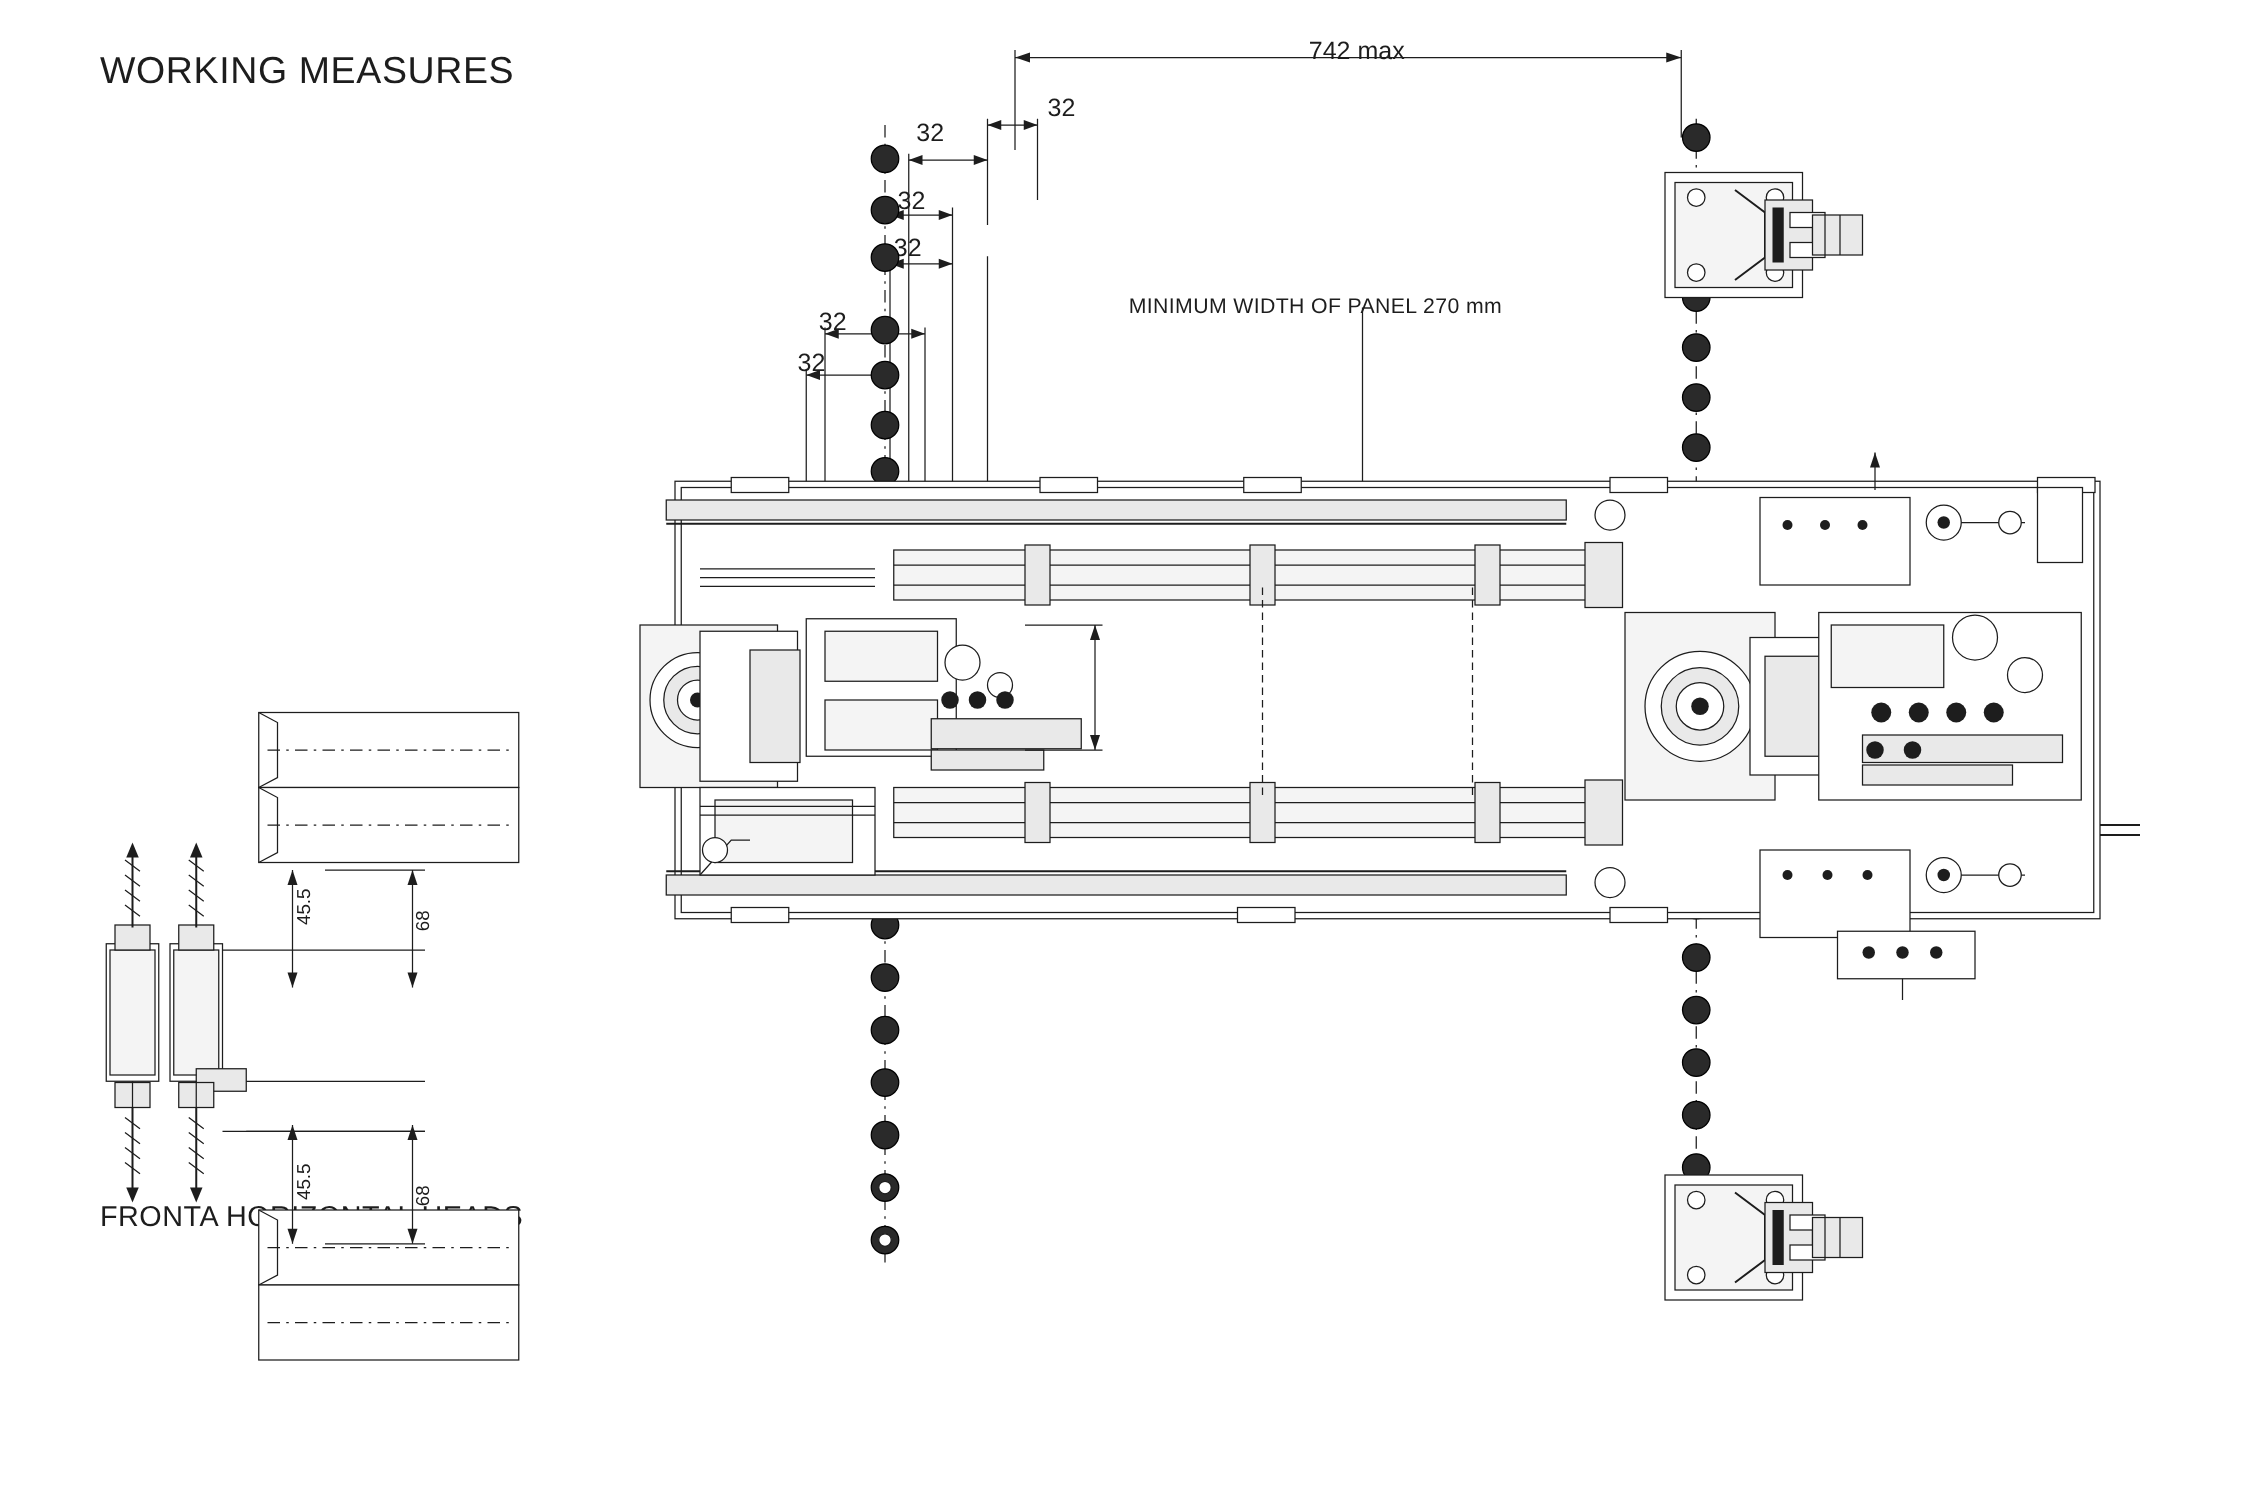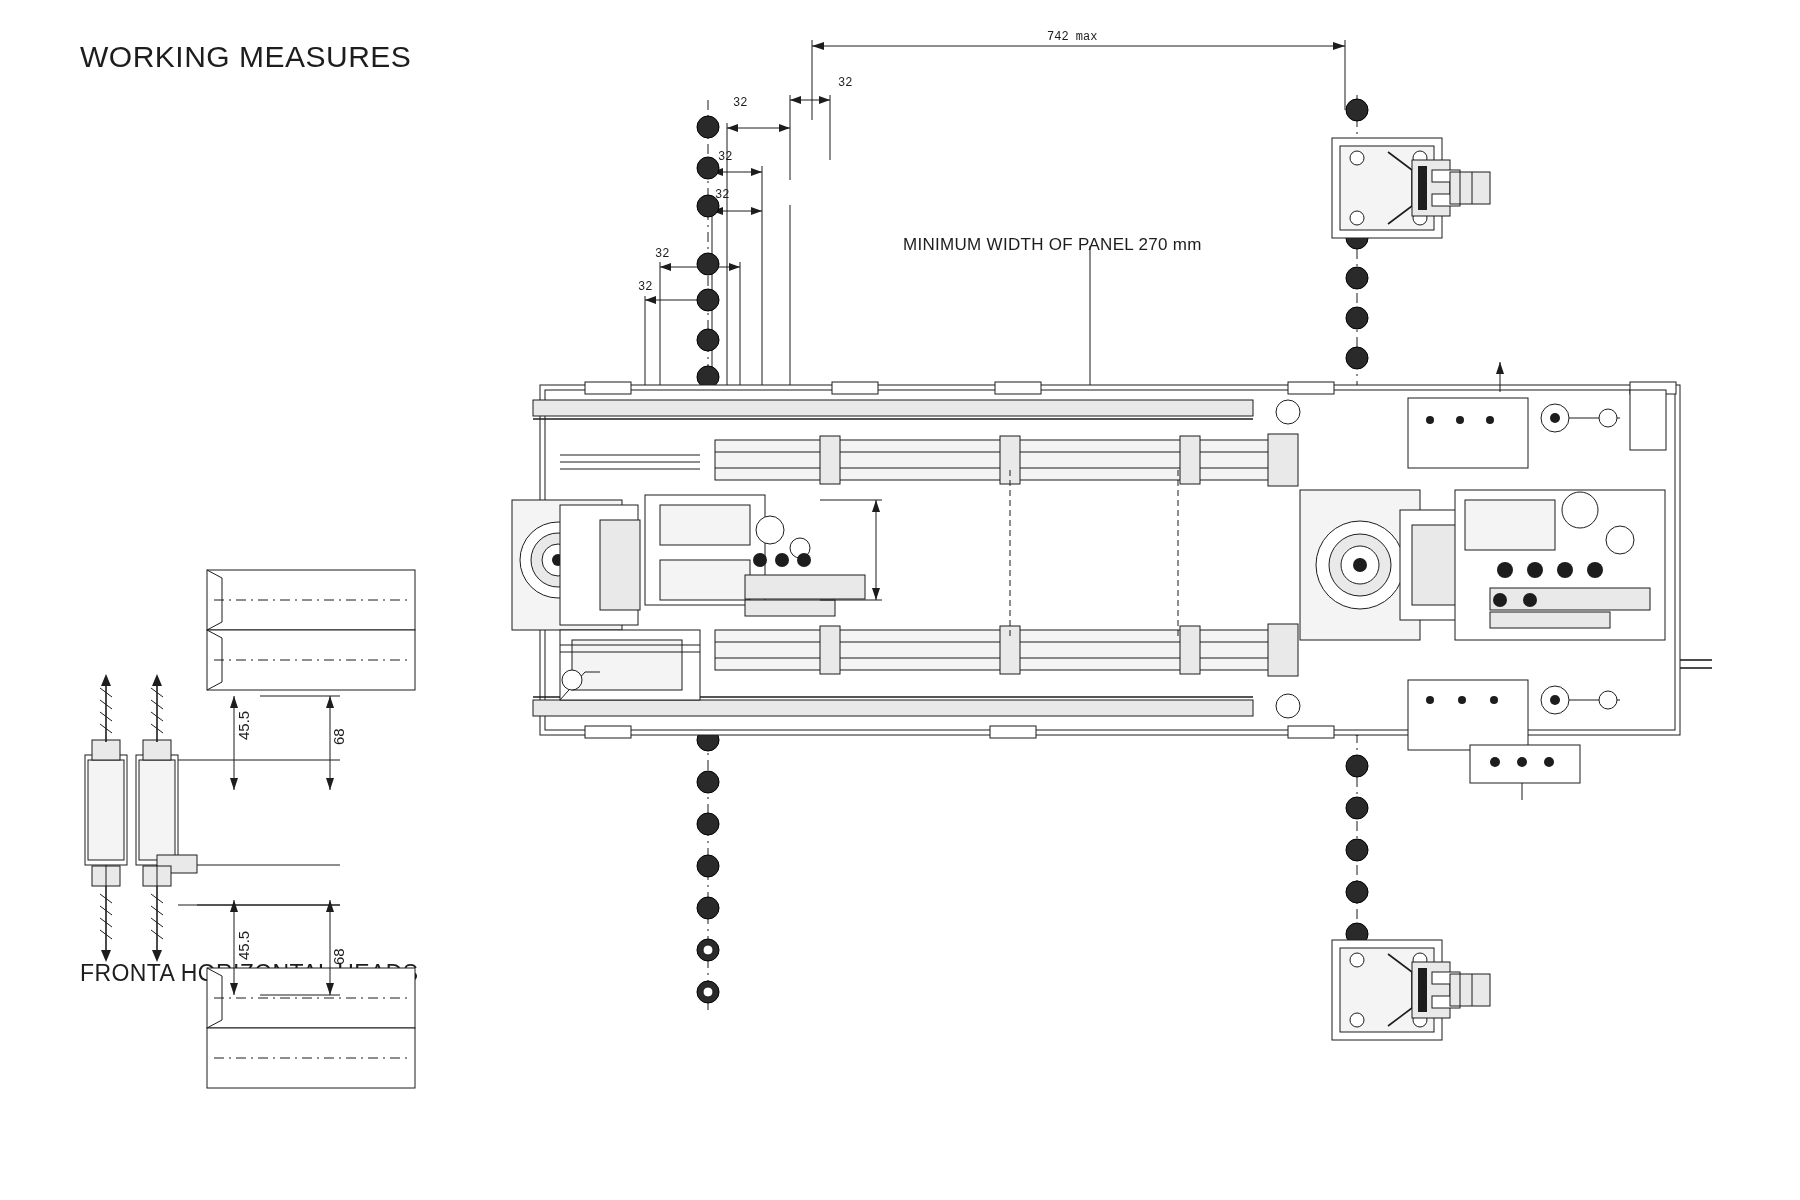--- a/index.html
+++ b/index.html
@@ -28,22 +28,21 @@
   }
   .title-main {
     font-size: 30px;
     letter-spacing: 0.5px;
   }
   .title-sub {
     font-size: 23px;
     letter-spacing: 0.4px;
   }
   .dim {
-    font-size: 12px;
-    font-family: Liberation Mono, monospace;
+    font-size: 20px;
   }
   .dim-small {
     font-size: 15px;
   }
   .note {
     font-size: 17px;
     letter-spacing: 0.3px;
   }
   .rot90 {
     transform: rotate(-90deg);

